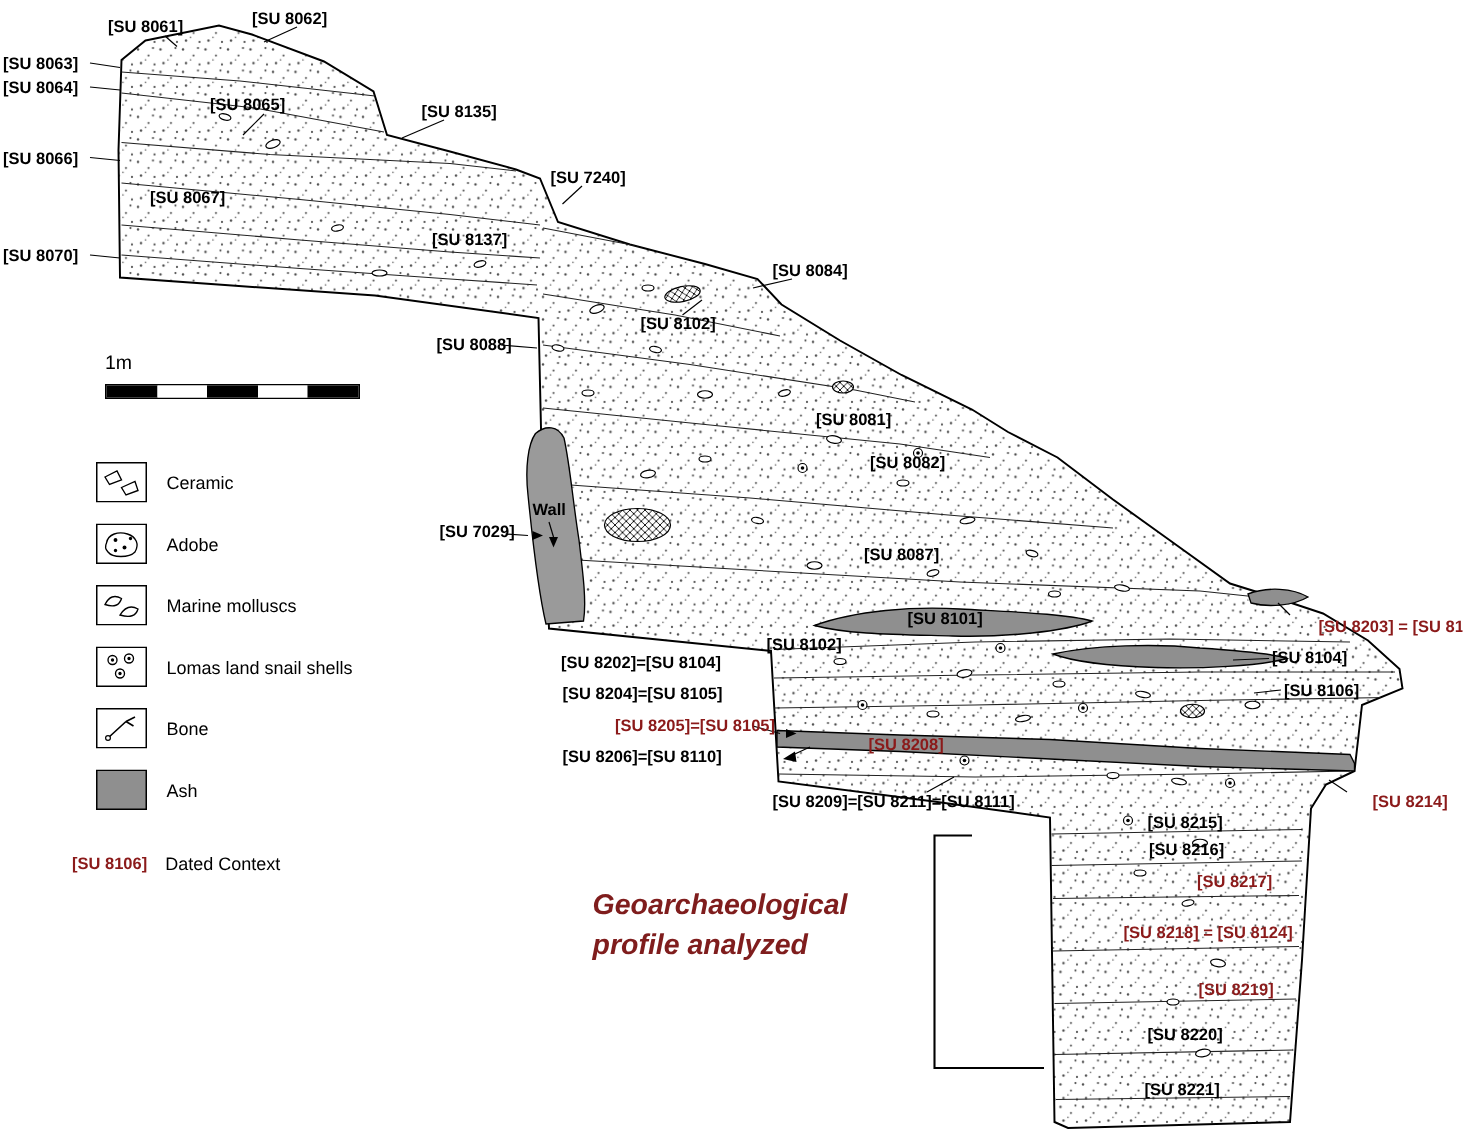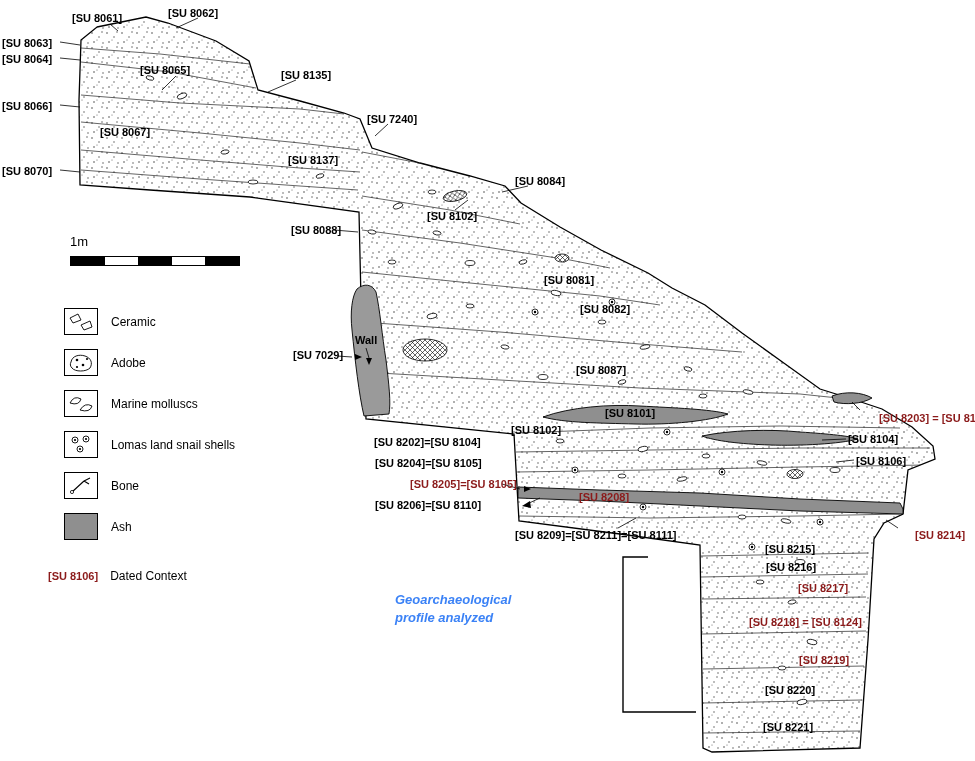--- a/index.html
+++ b/index.html
@@ -14,22 +14,22 @@
   .bar{display:flex;border:1px solid #000;height:8px;box-sizing:content-box;}
   .bar div{width:34px;height:8px;}
   .bar .b{background:#000;} .bar .w{background:#fff;}
   .legend{position:absolute;left:64px;top:308px;}
   .legend-row{display:flex;align-items:center;gap:13px;margin-bottom:14px;height:27px;}
   .legend-box{width:34px;height:27px;flex:0 0 auto;}
   .legend-label{font-size:12px;color:#000000;}
   .dated-row{position:absolute;left:48px;top:569px;display:flex;align-items:center;gap:12px;}
   .dated-code{font-size:11px;font-weight:bold;color:var(--dated,#8B1A1A);}
   .dated-label{font-size:12px;color:#000;}
-  .annotation{position:absolute;left:395px;top:591px;font-size:13px;font-weight:bold;
-              font-style:italic;line-height:1.4;color:#3b82f6;}
+  .annotation{position:absolute;left:395px;top:591px;font-size:19px;font-weight:bold;
+              font-style:italic;line-height:1.4;color:#7f1d1d;}
 </style>
 </head>
 <body>
 
 <svg class="layer" width="975" height="761" viewBox="0 0 975 761">
   <defs>
     <pattern id="stip" width="15" height="15" patternUnits="userSpaceOnUse">
       <rect width="15" height="15" fill="#ffffff"></rect>
       <circle cx="2" cy="3" r="0.8" fill="#4a4a4a"></circle>
       <circle cx="9" cy="7" r="0.7" fill="#4a4a4a"></circle>

